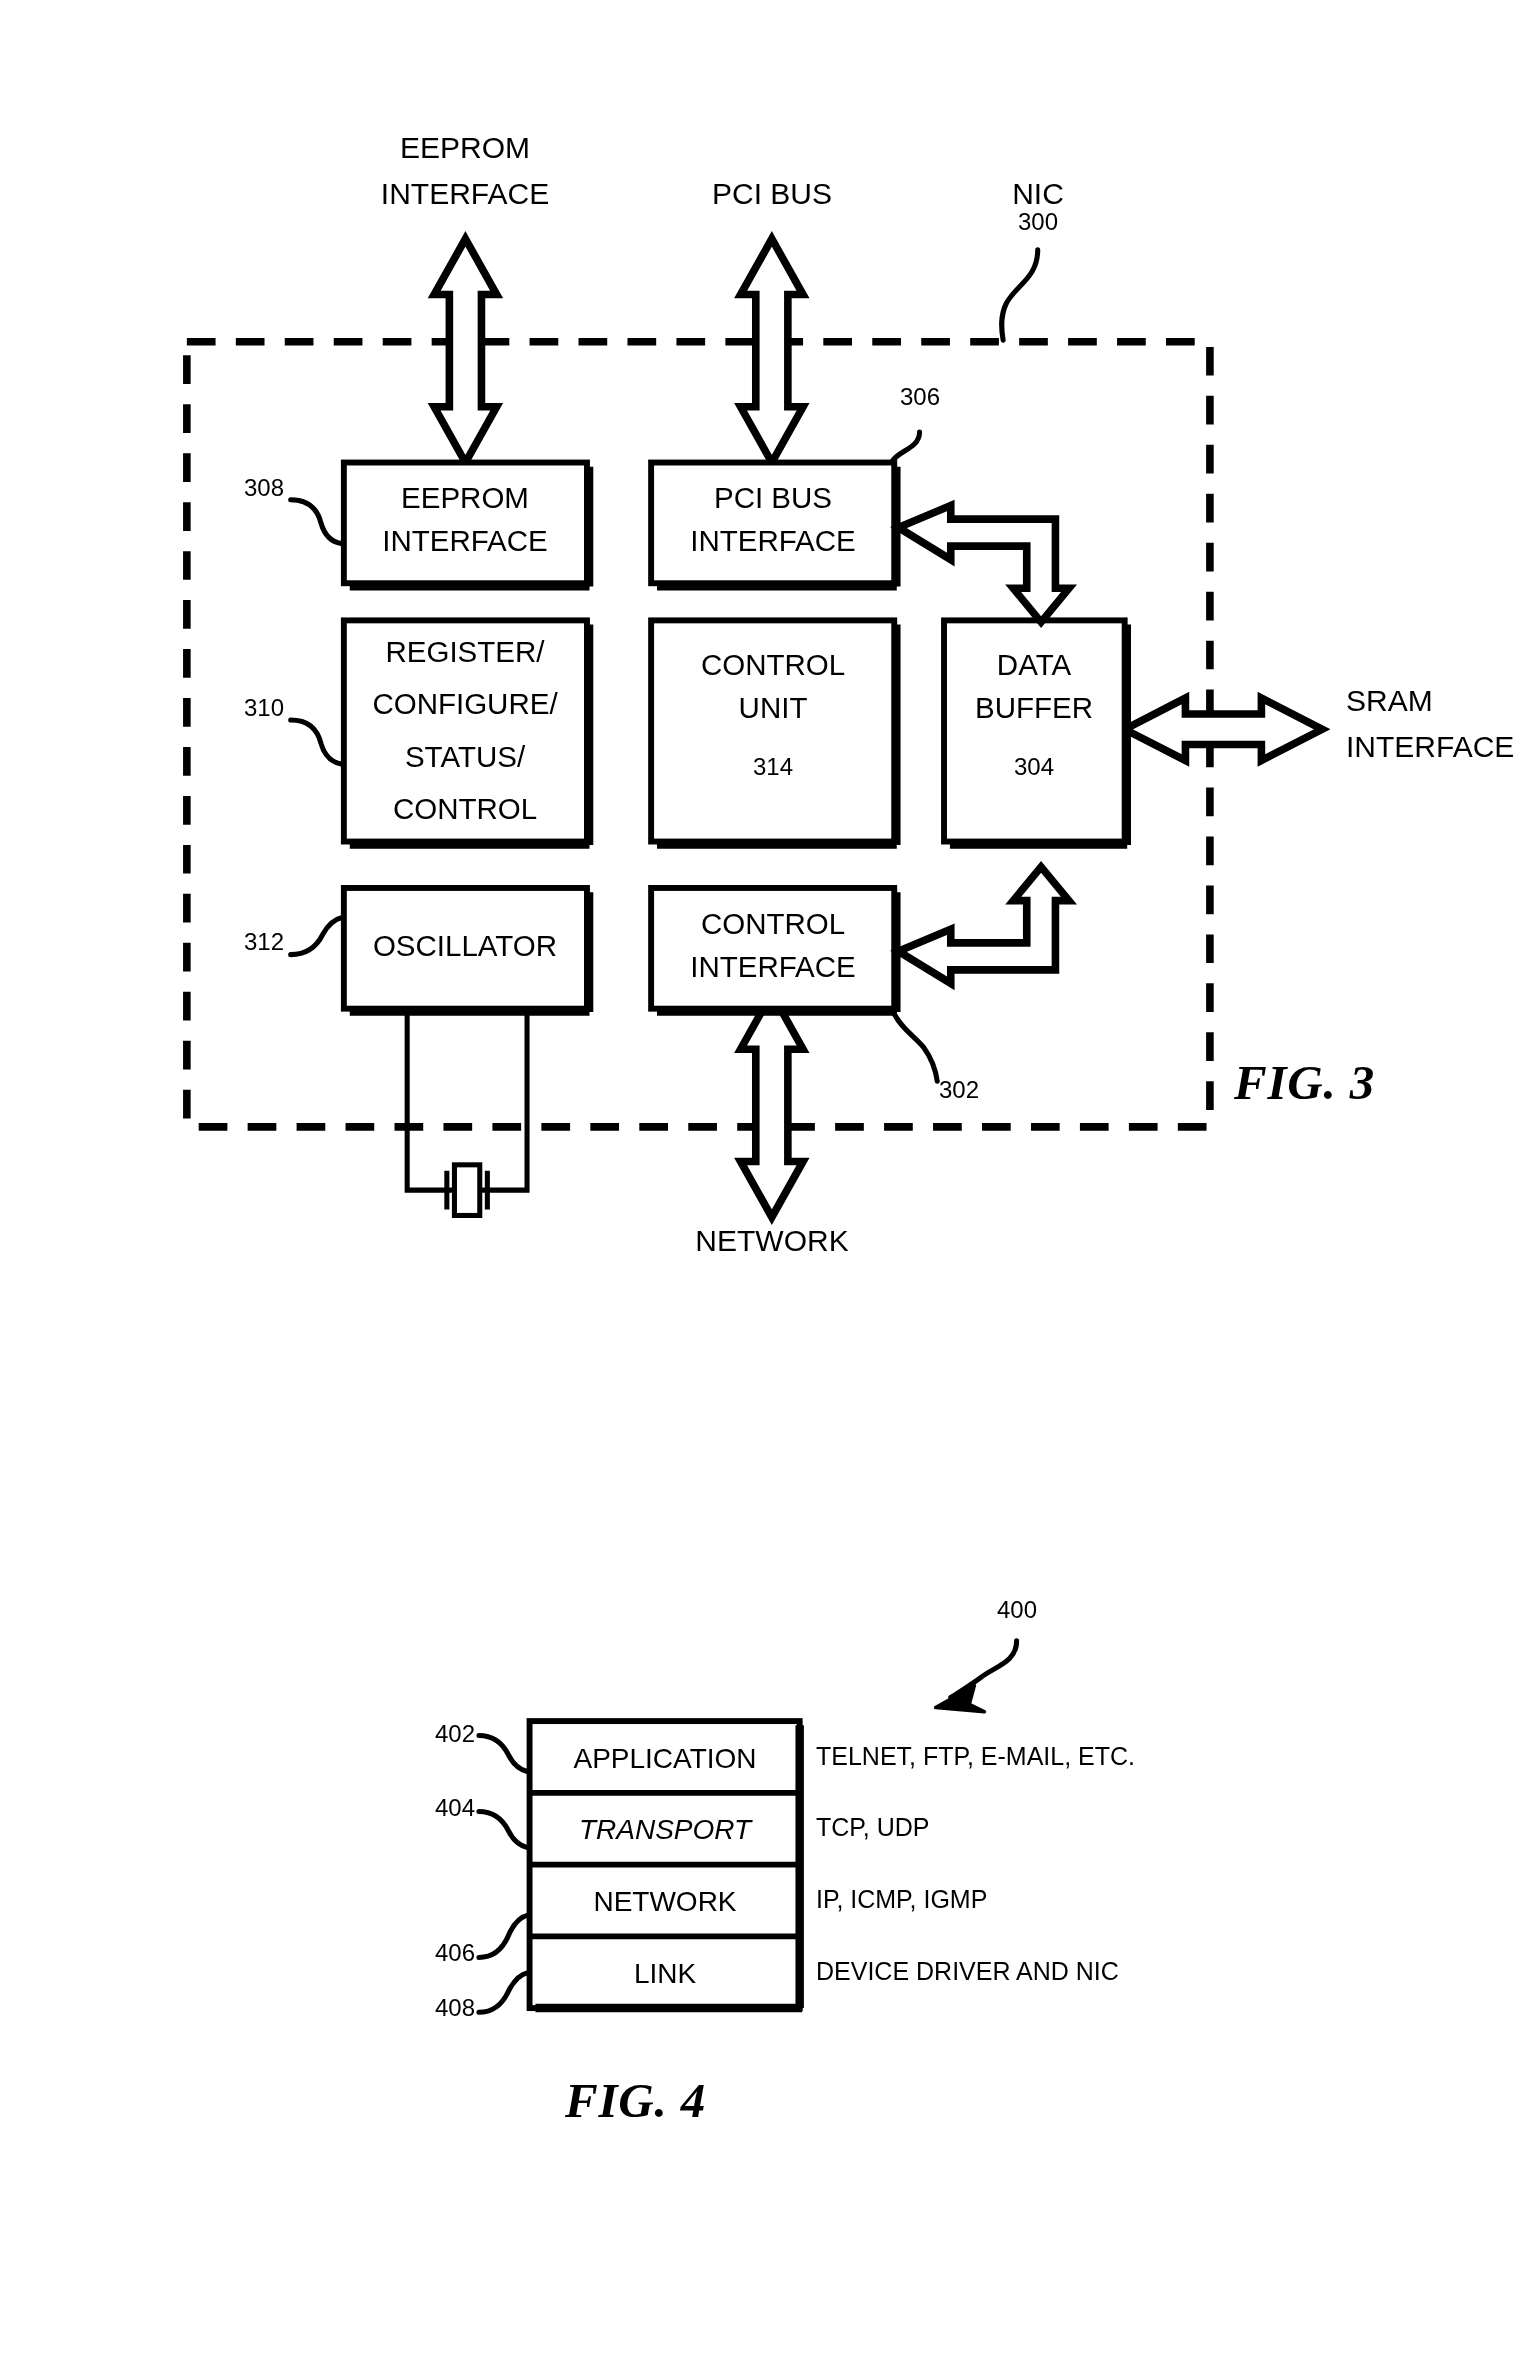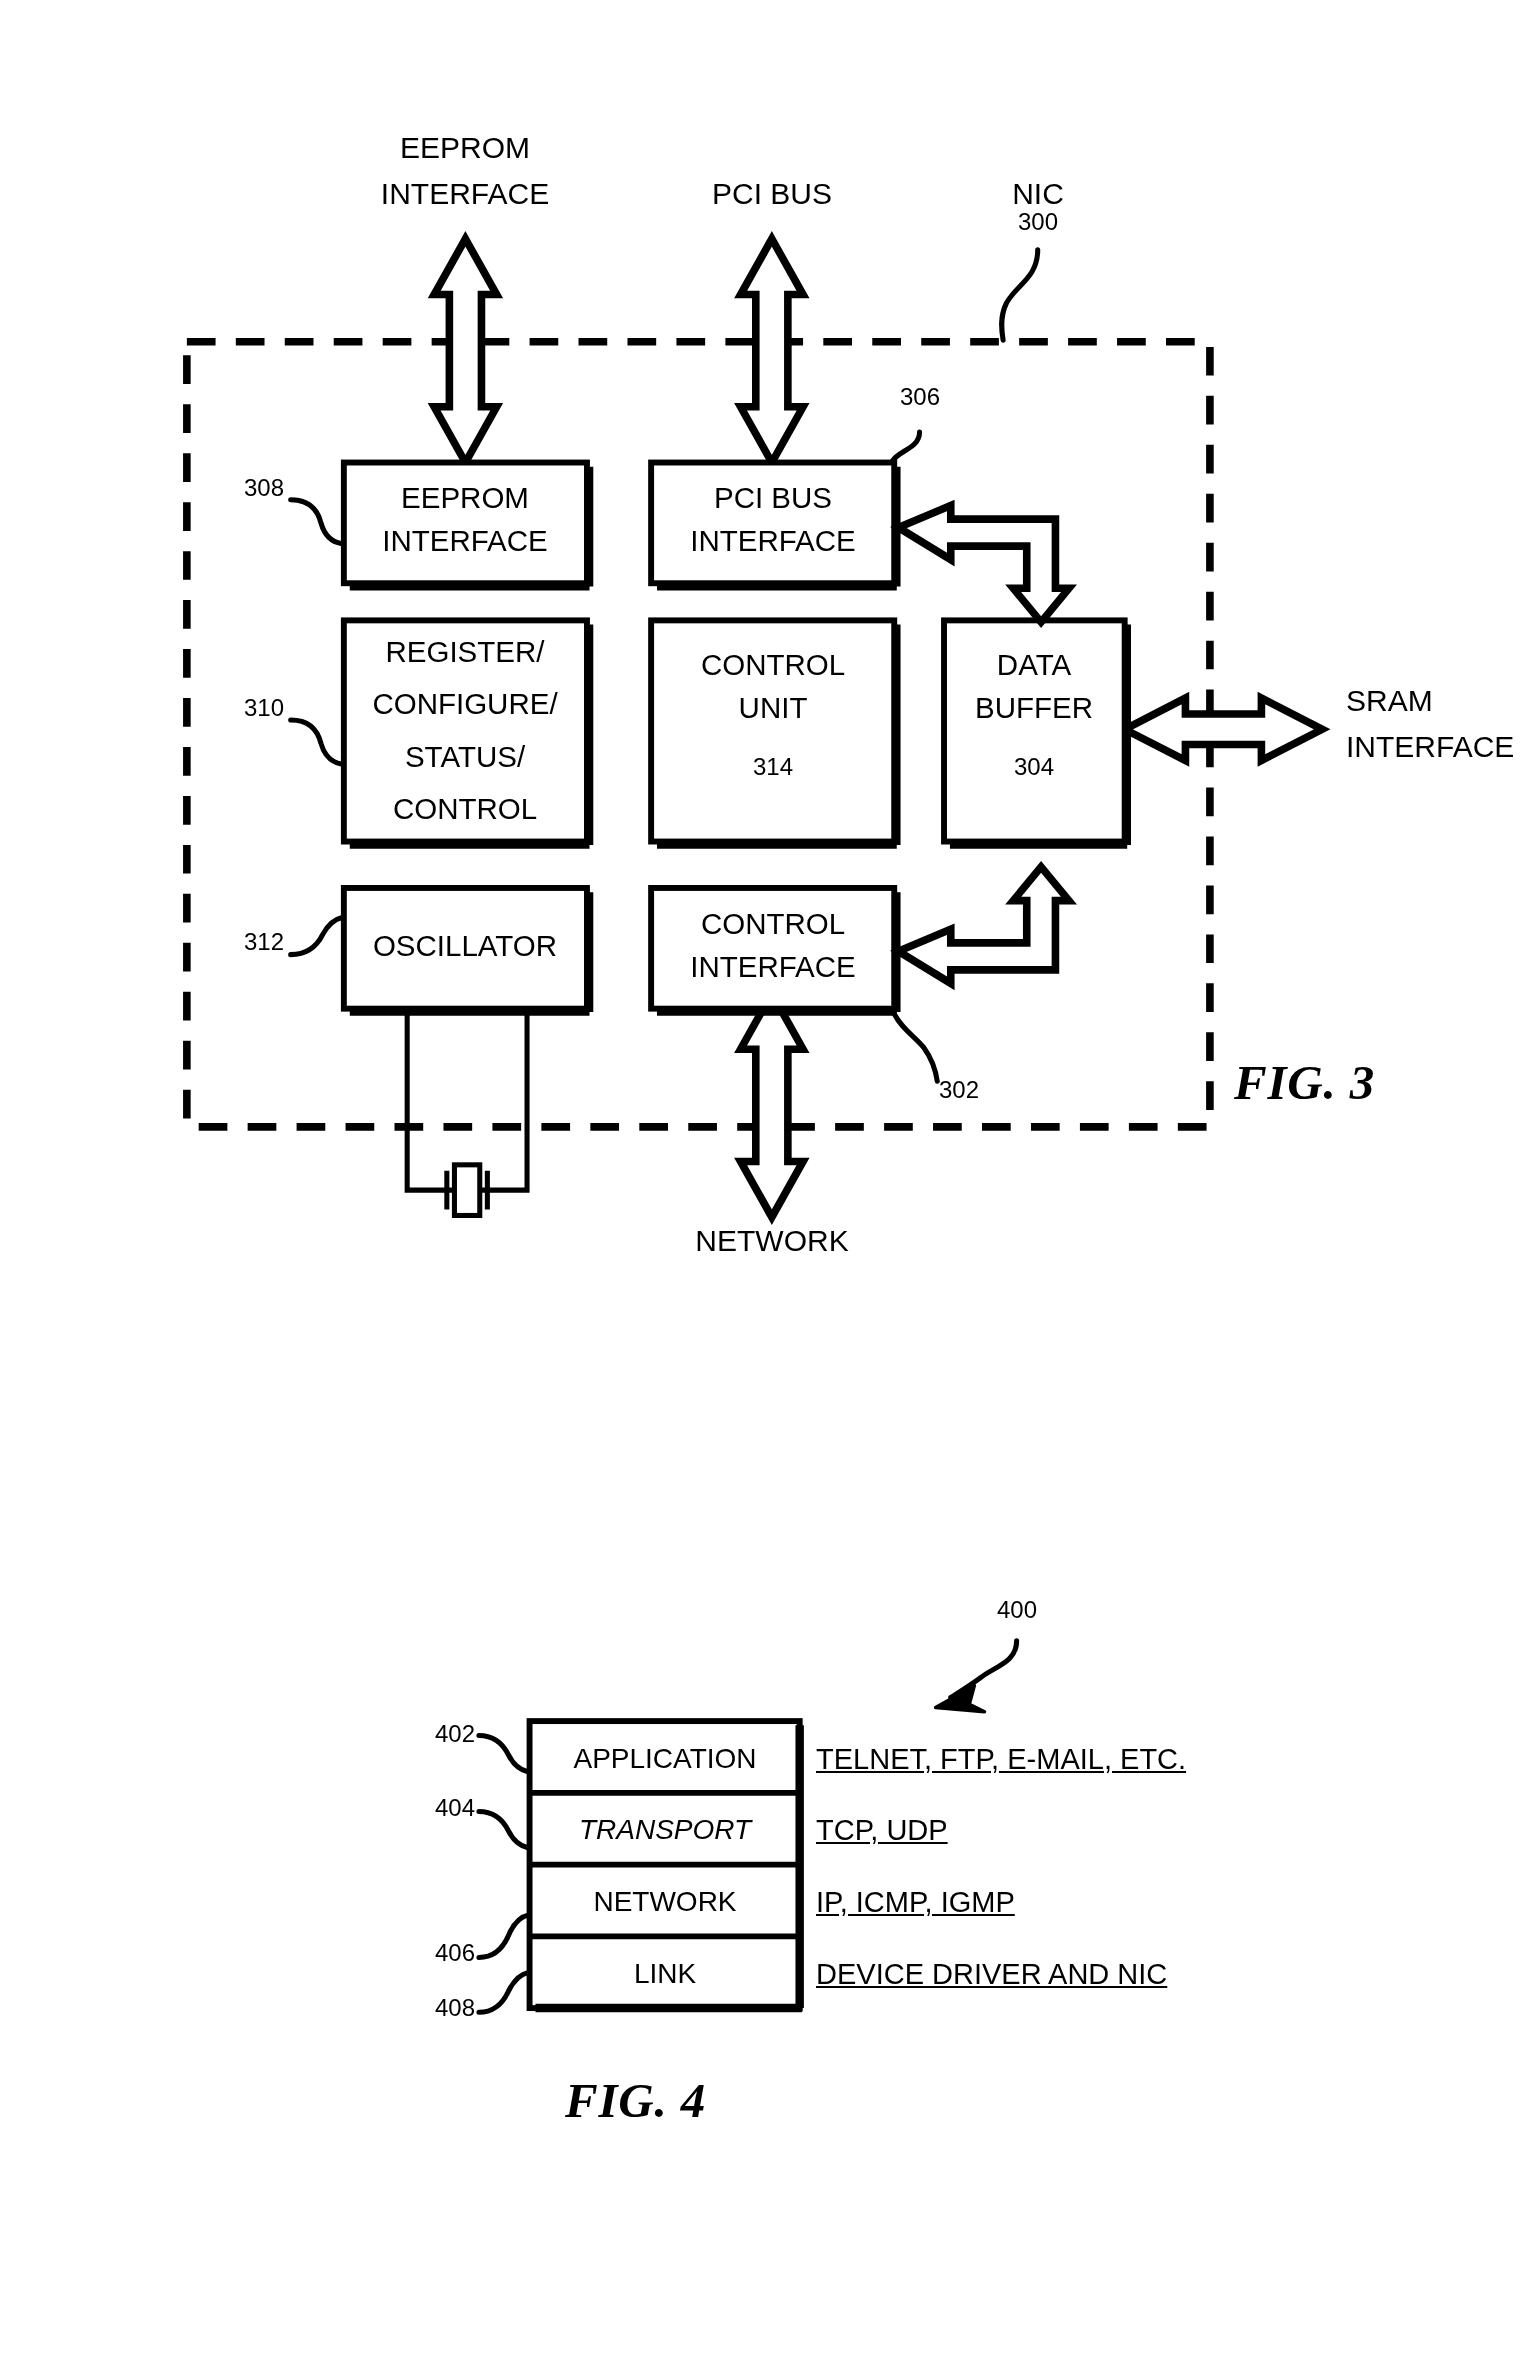--- a/index.html
+++ b/index.html
@@ -52,21 +52,21 @@
     font-style: italic;
     font-weight: bold;
     font-size: 49px;
     letter-spacing: 0.8px;
   }
   .u-num {
     text-underline-offset: 4.2px;
     text-decoration-thickness: 3.4px;
   }
   .t-layer { font-size: 28px; }
-  .t-proto { font-size: 29px; text-decoration: underline; }
+  .t-proto { font-size: 25px; }
 </style>
 </head>
 <body>
 
 <div id="stage">
 
   <svg id="fig-canvas" viewBox="0 0 1817 2816" xmlns="http://www.w3.org/2000/svg">
 
     <rect x="207" y="386" width="1212" height="930" fill="none" stroke="#000" stroke-width="9" stroke-dasharray="34 24" stroke-linecap="butt"></rect>
 

